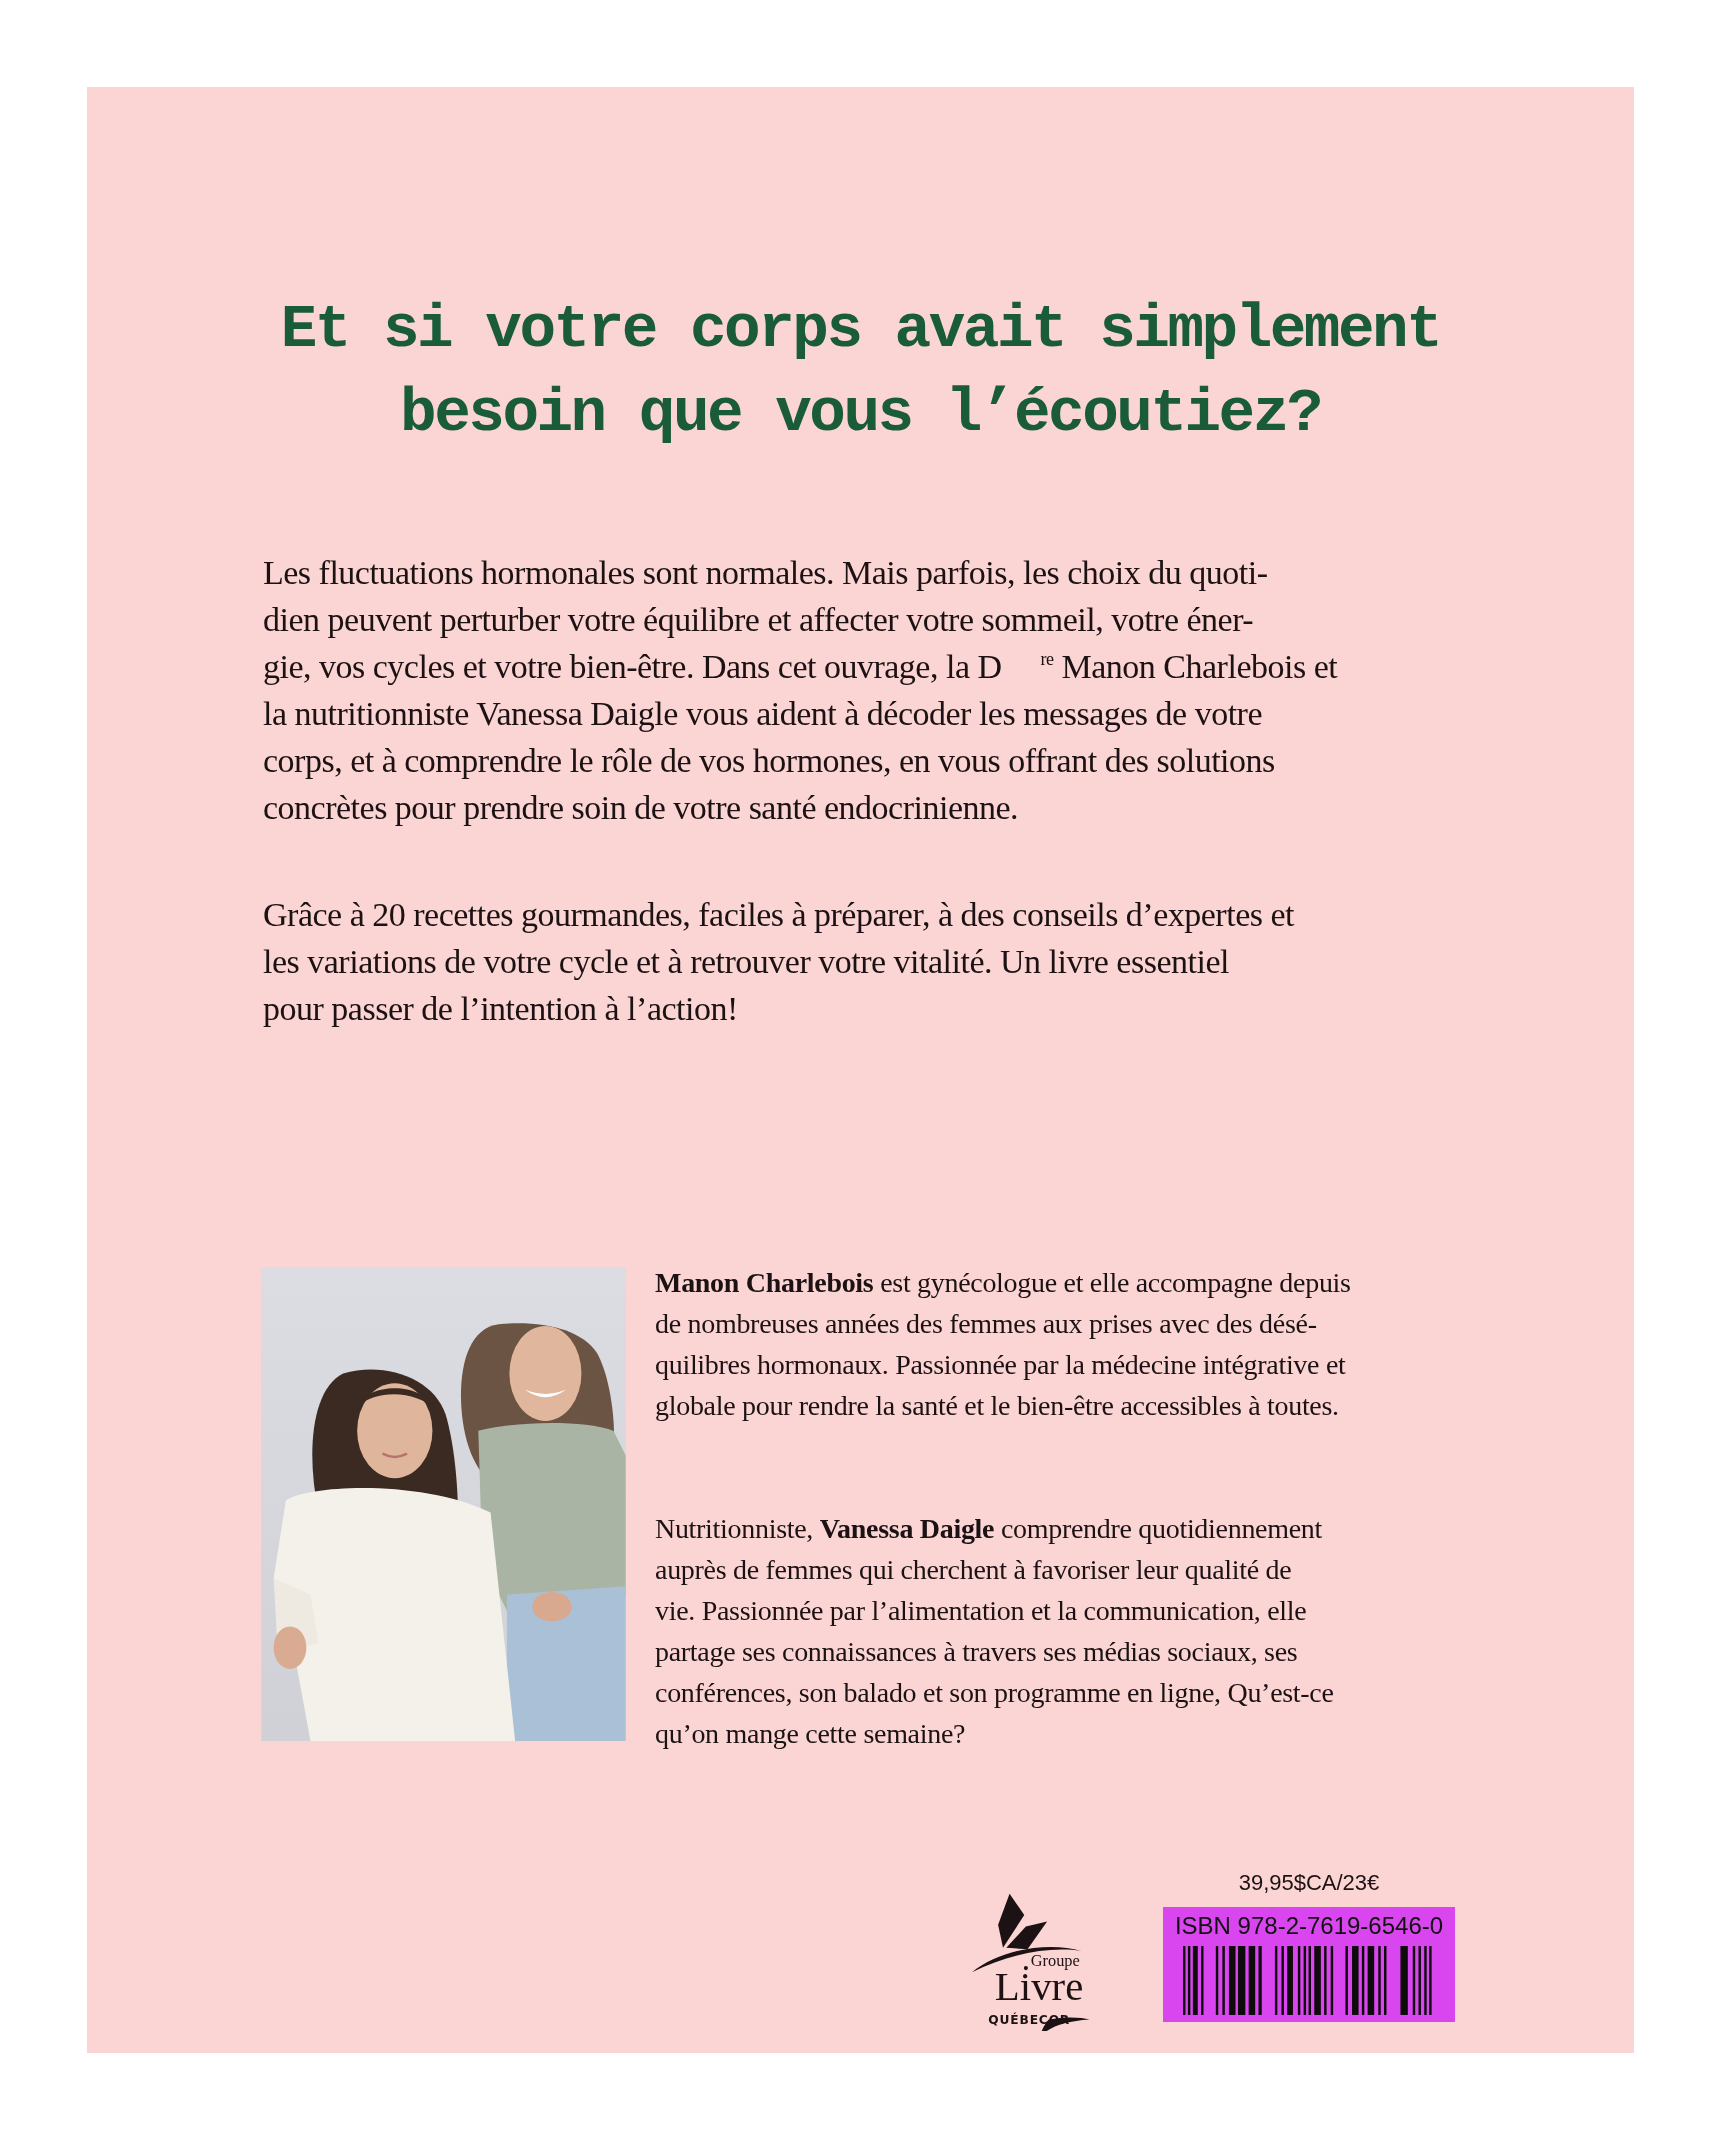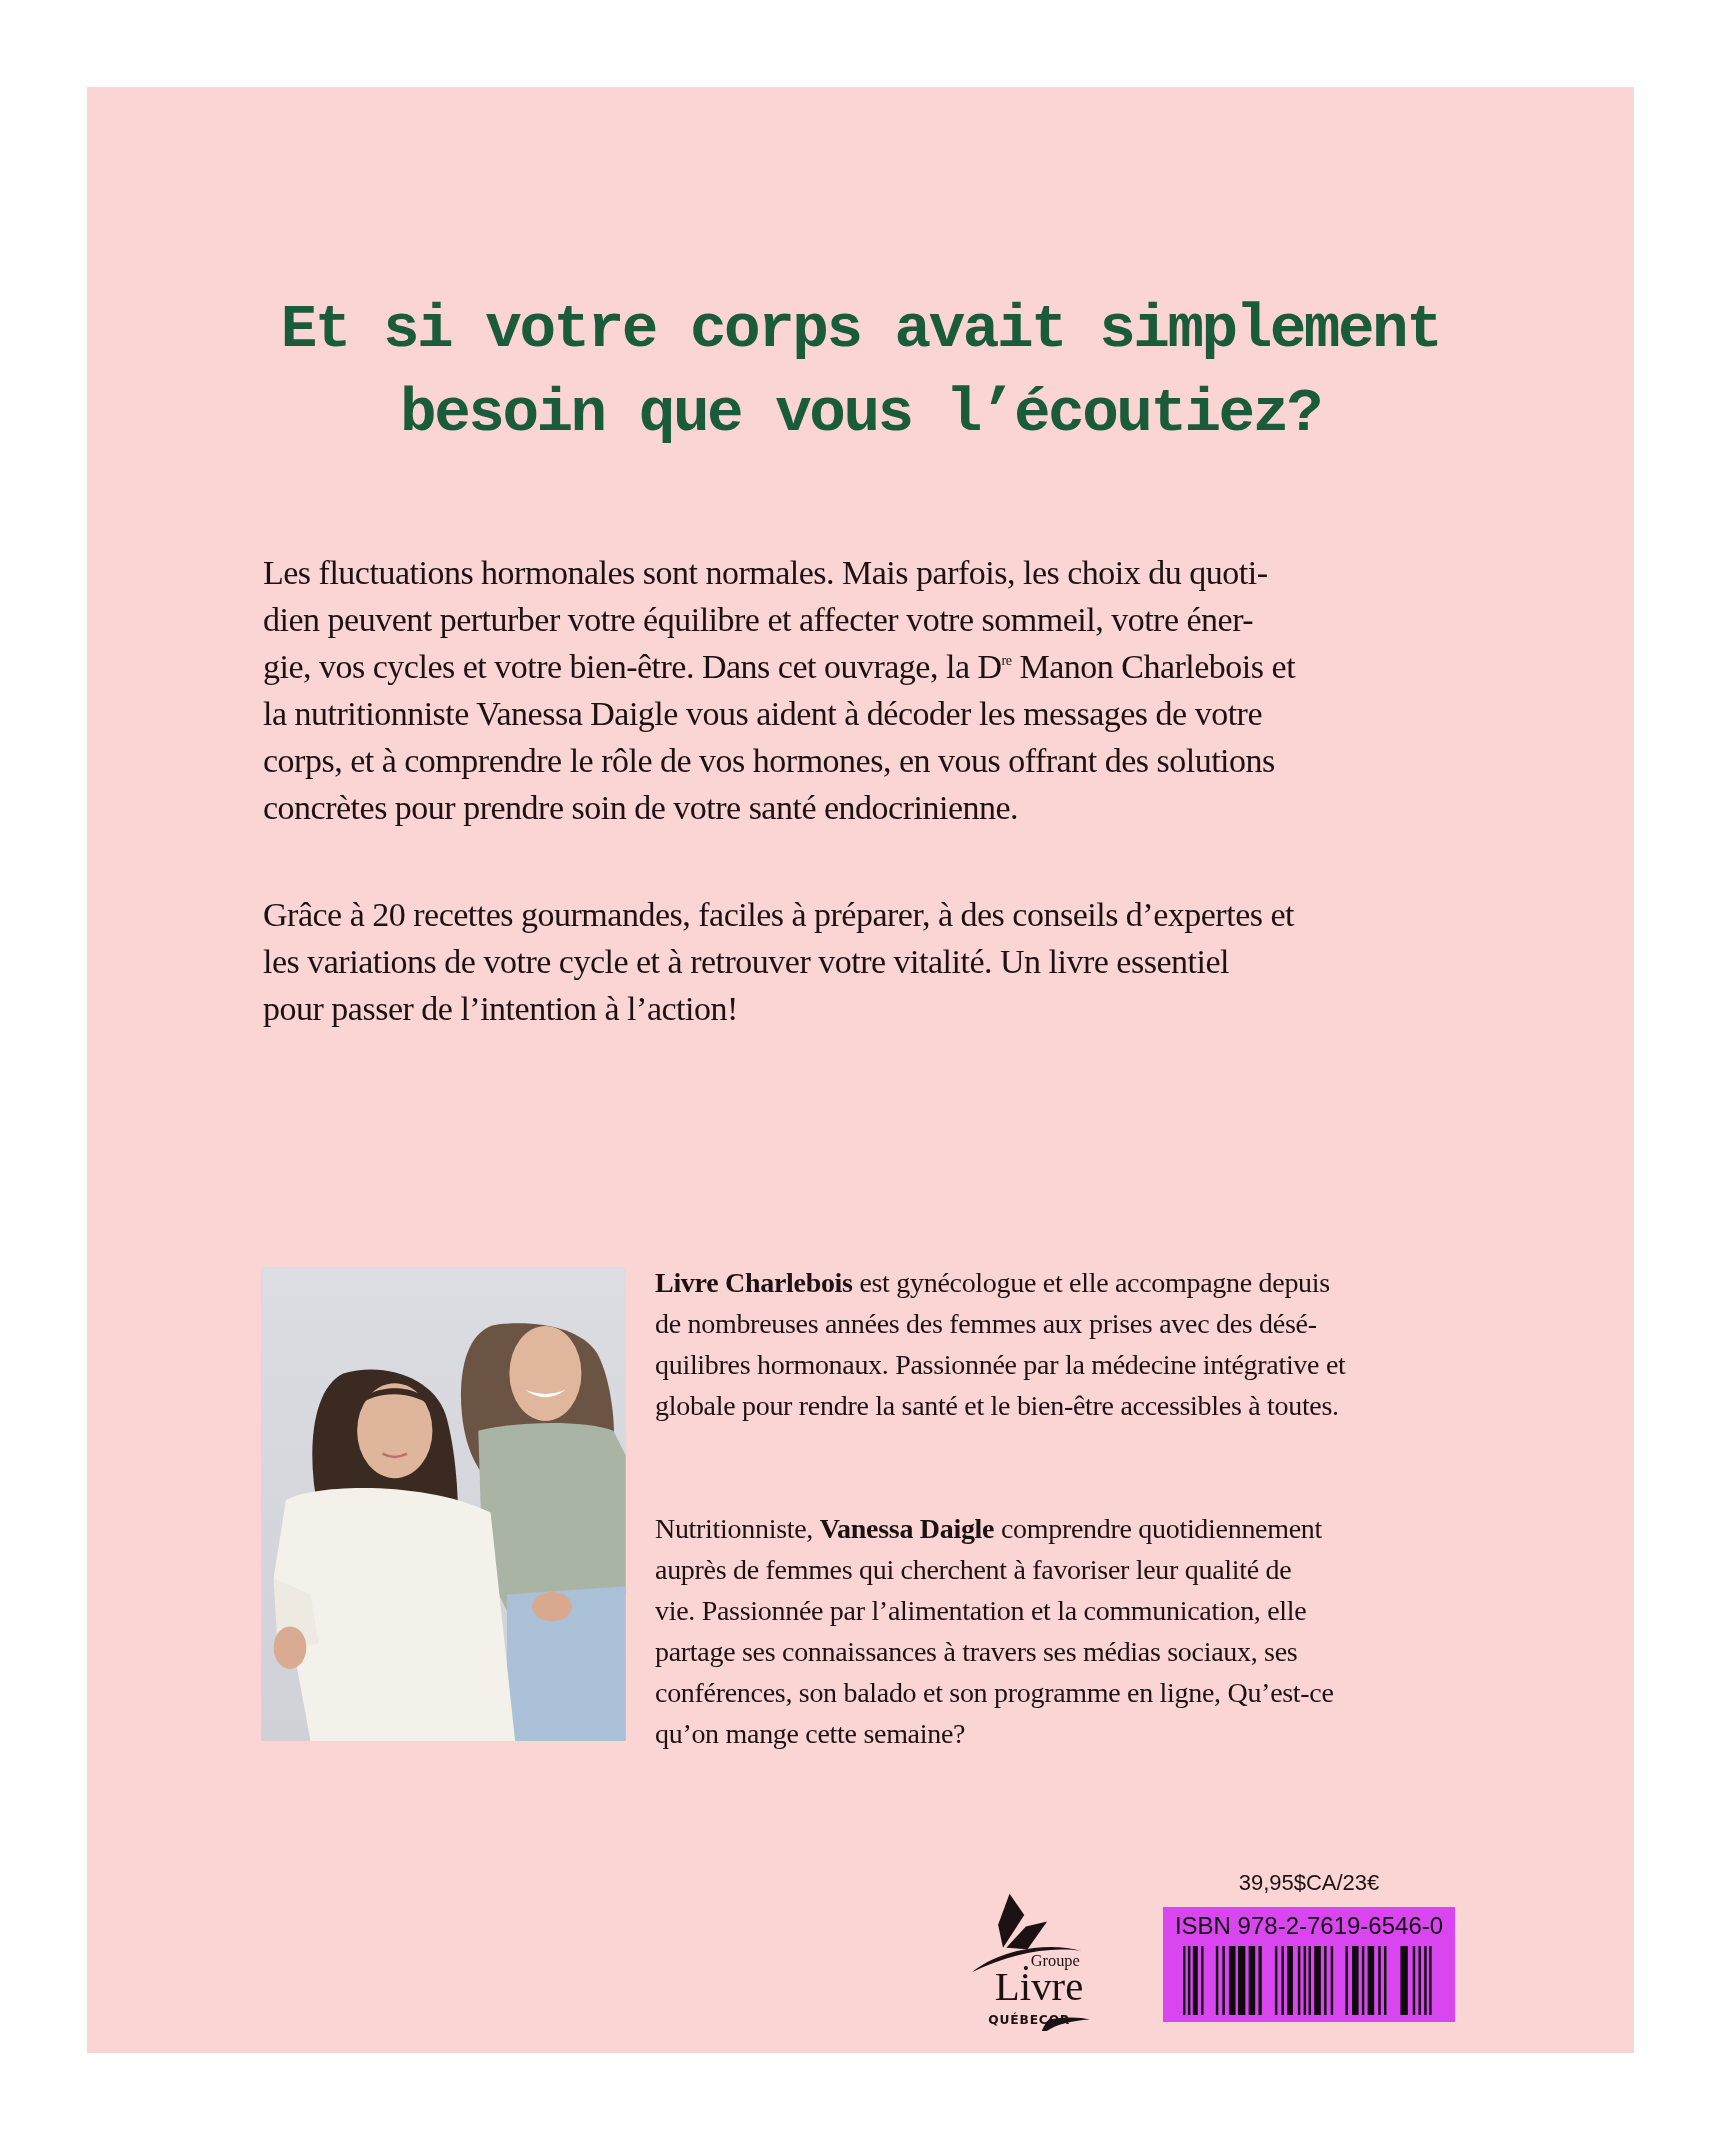--- a/index.html
+++ b/index.html
@@ -21,21 +21,21 @@
     letter-spacing: -2.5px;
   }
   .headline .line { display: block; white-space: nowrap; }
   .body-text {
     position: absolute; left: 263px; width: 1204px;
     color: #1c1214; font-size: 34px; line-height: 47px;
   }
   .body-text .line { display: block; white-space: nowrap; letter-spacing: -0.5px; }
   .p1 { top: 549px; }
   .p2 { top: 891px; }
-  sup.ord { font-size: 14px; vertical-align: 13px; line-height: 0; }
+  sup.ord { font-size: 18px; vertical-align: 13px; line-height: 0; margin-left: 39px; }
   .photo {
     position: absolute; left: 261px; top: 1267px; width: 365px; height: 474px;
     overflow: hidden; background: #d9dadf;
   }
   .bio {
     position: absolute; left: 655px; width: 811px;
     color: #1c1214; font-size: 28px; line-height: 41px;
   }
   .bio .line { display: block; white-space: nowrap; letter-spacing: -0.3px; }
   .bio b { font-weight: bold; }
@@ -111,21 +111,21 @@
     <path d="M15 380 L 60 400 L 70 460 L 20 470 Z" fill="#eeeae2"></path>
     <ellipse cx="35" cy="465" rx="20" ry="26" fill="#d9ab92"></ellipse>
 
     <ellipse cx="163" cy="200" rx="46" ry="58" fill="#dfb59c"></ellipse>
     <path d="M118 170 C 130 140 200 140 212 175 C 190 150 140 150 118 170 Z" fill="#3a2a22"></path>
     <path d="M148 228 Q 163 236 178 228" stroke="#b7726b" stroke-width="3" fill="none"></path>
   </svg>
 </div>
 
 <div class="bio bio1">
-  <span class="line"><b>Livre Charlebois</b><span> est gynécologue et elle accompagne depuis</span></span>
+  <span class="line"><b>Manon Charlebois</b><span> est gynécologue et elle accompagne depuis</span></span>
   <span class="line">de nombreuses années des femmes aux prises avec des désé-</span>
   <span class="line">quilibres hormonaux. Passionnée par la médecine intégrative et</span>
   <span class="line">globale pour rendre la santé et le bien-être accessibles à toutes.</span>
 </div>
 
 <div class="bio bio2">
   <span class="line"><span>Nutritionniste, </span><b>Vanessa Daigle</b><span> comprendre quotidiennement</span></span>
   <span class="line">auprès de femmes qui cherchent à favoriser leur qualité de</span>
   <span class="line">vie. Passionnée par l’alimentation et la communication, elle</span>
   <span class="line">partage ses connaissances à travers ses médias sociaux, ses</span>

